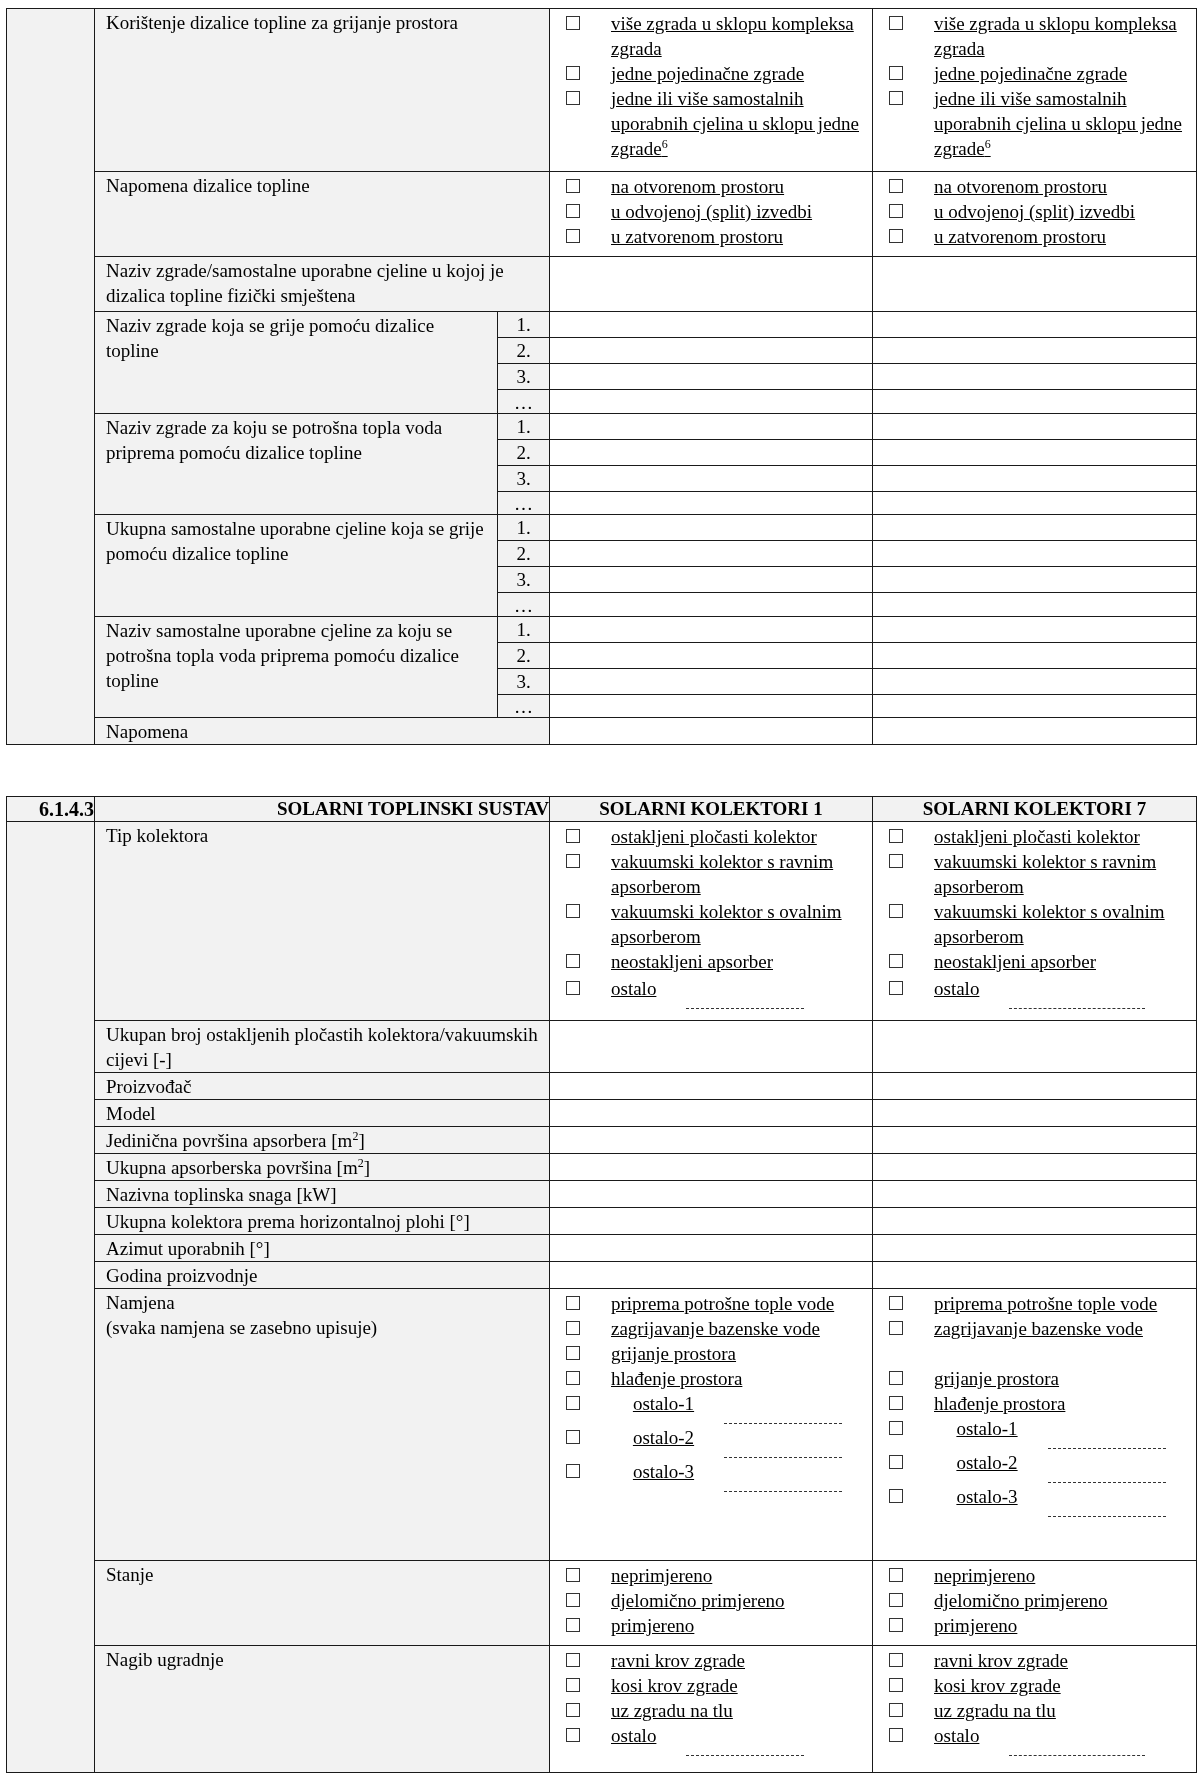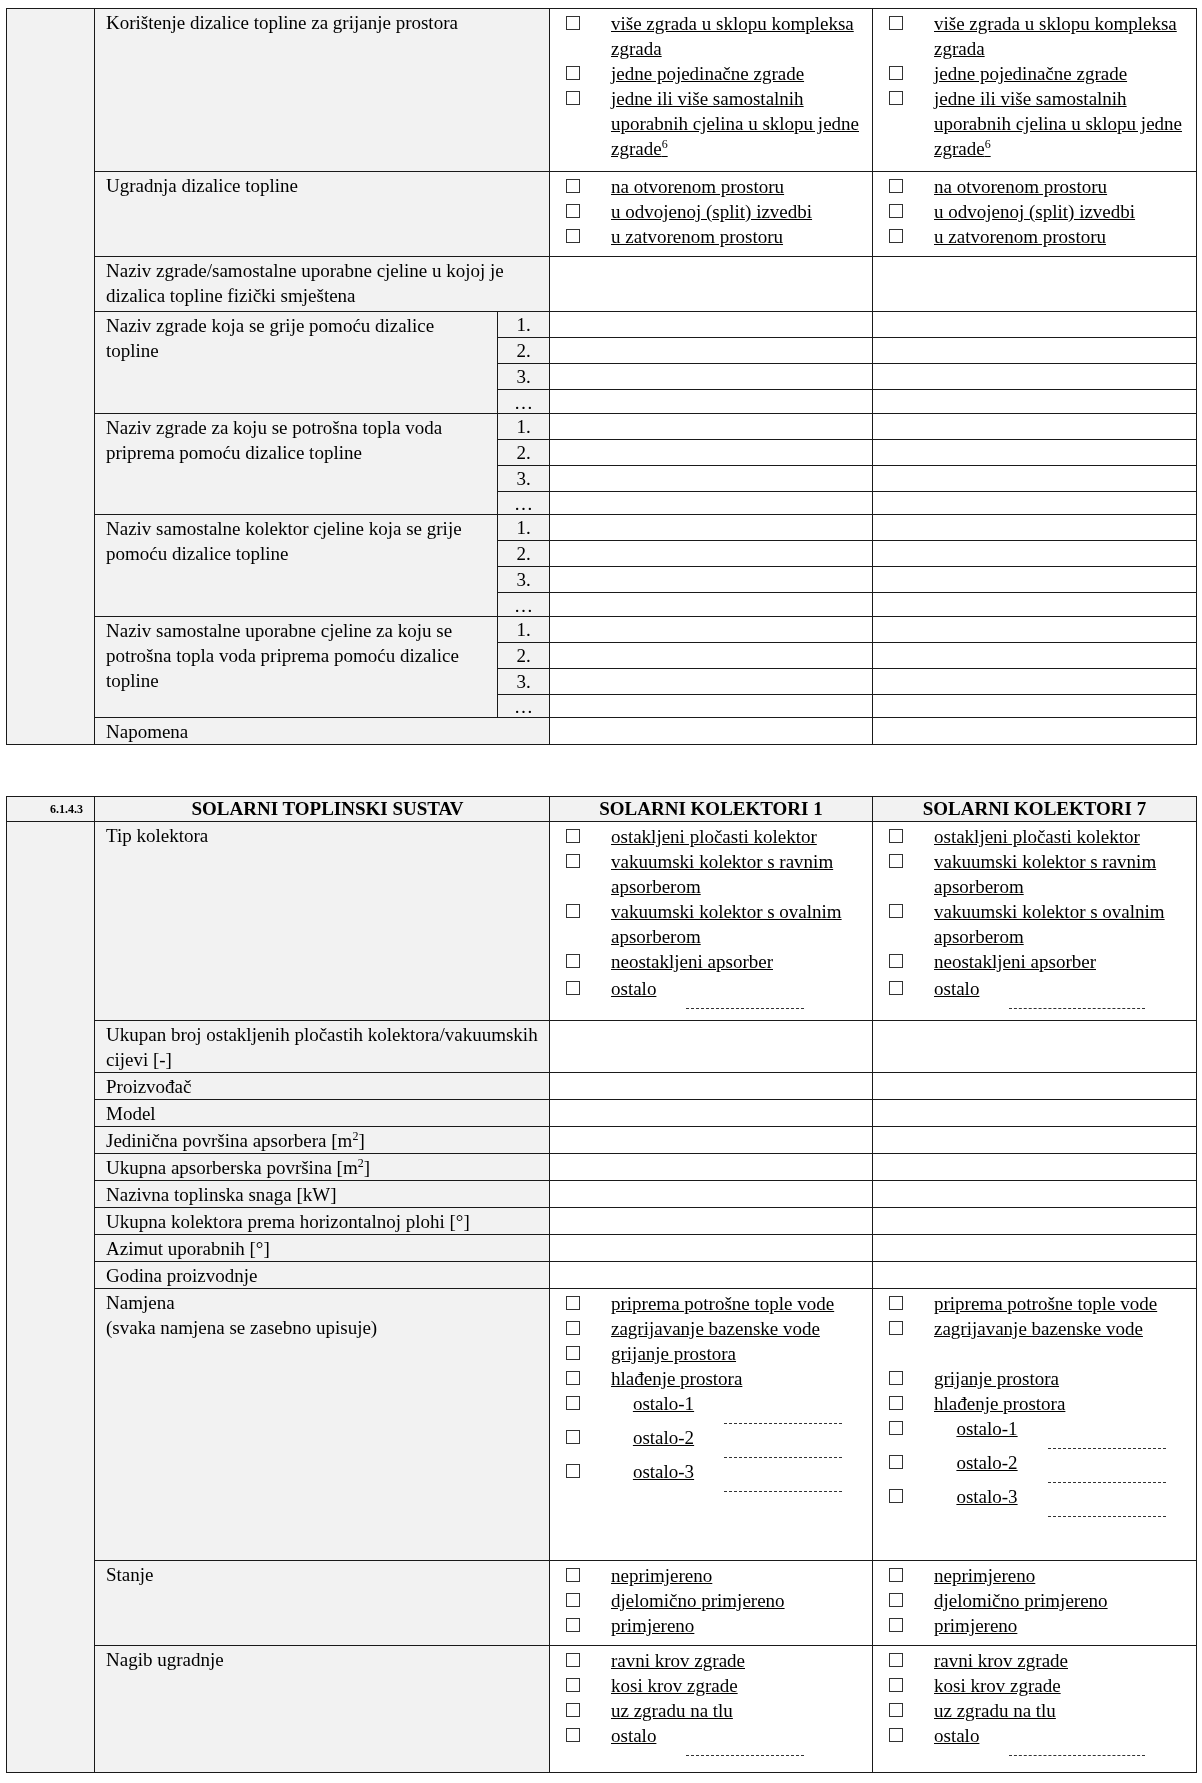--- a/index.html
+++ b/index.html
@@ -9,21 +9,21 @@
   table.form td { border: 1.5px solid #1a1a1a; vertical-align: top; padding: 0; line-height: 25px; }
   td.sec { width: 88px; background: #f2f2f2; }
   td.lbl { background: #f2f2f2; padding: 1px 8px 0 11px !important; }
   td.num { width: 52px; background: #f2f2f2; text-align: center; }
   td.num.ellipsis { vertical-align: bottom; line-height: 20px; }
   td.val { background: #ffffff; }
   td.opt { background: #ffffff; padding: 2px 8px 2px 0 !important; }
   #t1 { top: 8px; }
   #t2 { top: 796px; }
   tr.hdr td { background: #f2f2f2; font-weight: bold; text-align: center; line-height: 24px; }
-  tr.hdr td.seccode { font-size: 12px; padding-left: 32px; }
+  tr.hdr td.seccode { font-size: 20px; padding-left: 32px; }
   .opt-item { display: flex; align-items: flex-start; margin-bottom: 0; }
   .opt-item .cb { width: 14px; height: 14px; border: 1.3px solid #333; margin: 5px 0 0 16px; flex: 0 0 auto; box-sizing: border-box; }
   .opt-item .txt { margin-left: 31px; flex: 1 1 auto; text-decoration: underline; }
   .opt-item .dash { display: inline-block; border-bottom: 1.3px dashed #333; width: 118px; margin-left: 30px; height: 22px; vertical-align: top; position: relative; top: 10px; }
   .opt-item.tall { min-height: 34px; text-align: center; }
   sup { font-size: 12px; line-height: 0; }
 </style>
 </head>
 <body>
 
@@ -64,21 +64,21 @@
             <span class="txt">jedne pojedinačne zgrade</span>
           </div>
         <div class="opt-item">
             <span class="cb"></span>
             <span class="txt"><span>jedne ili više samostalnih uporabnih cjelina u sklopu jedne zgrade</span><sup>6</sup></span>
           </div>
       </td>
     </tr>
 
     <tr style="height:85px">
-      <td class="lbl" colspan="2">Ugradnja dizalice topline</td>
+      <td class="lbl" colspan="2">Napomena dizalice topline</td>
       <td class="opt">
         <div class="opt-item">
             <span class="cb"></span>
             <span class="txt">na otvorenom prostoru</span>
           </div>
         <div class="opt-item">
             <span class="cb"></span>
             <span class="txt">u odvojenoj (split) izvedbi</span>
           </div>
         <div class="opt-item">
@@ -146,21 +146,21 @@
       <td class="val"></td>
         <td class="val"></td>
     </tr>
     <tr style="height:23.5px">
       <td class="num ellipsis">…</td>
       <td class="val"></td>
         <td class="val"></td>
     </tr>
 
     <tr style="height:23.5px">
-      <td class="lbl" rowspan="4">Naziv samostalne kolektor cjeline koja se grije pomoću dizalice topline</td>
+      <td class="lbl" rowspan="4">Ukupna samostalne uporabne cjeline koja se grije pomoću dizalice topline</td>
       <td class="num">1.</td>
       <td class="val"></td>
         <td class="val"></td>
     </tr>
     <tr style="height:23.5px">
       <td class="num">2.</td>
       <td class="val"></td>
         <td class="val"></td>
     </tr>
     <tr style="height:23.5px">
@@ -207,21 +207,21 @@
 <table class="form" id="t2">
   <colgroup>
     <col style="width:88px">
       <col style="width:455px">
       <col style="width:323px">
       <col style="width:324px">
   </colgroup>
   <tbody>
     <tr class="hdr" style="height:25px">
       <td class="seccode">6.1.4.3</td>
-      <td style="text-align:center; padding-left:11px;">SOLARNI TOPLINSKI SUSTAV</td>
+      <td style="text-align:right; padding-left:11px;">SOLARNI TOPLINSKI SUSTAV</td>
       <td>SOLARNI KOLEKTORI 1</td>
       <td>SOLARNI KOLEKTORI 7</td>
     </tr>
 
     <tr style="height:199px">
       <td class="sec" rowspan="14"></td>
       <td class="lbl">Tip kolektora</td>
       <td class="opt">
         <div class="opt-item">
             <span class="cb"></span>

